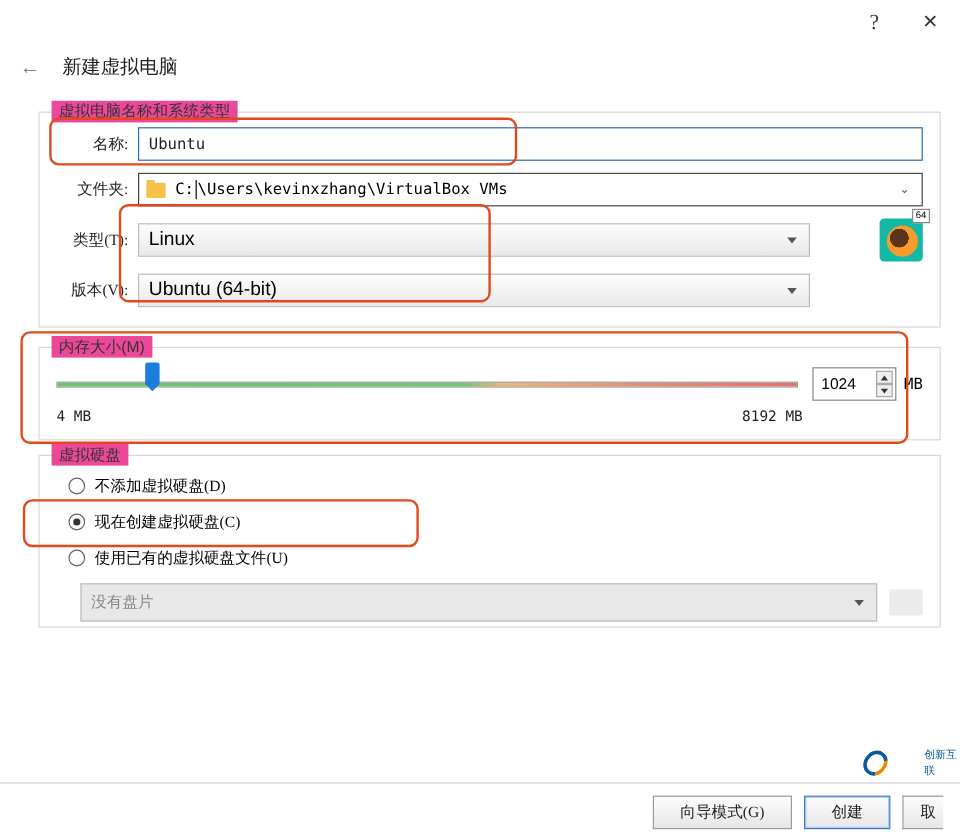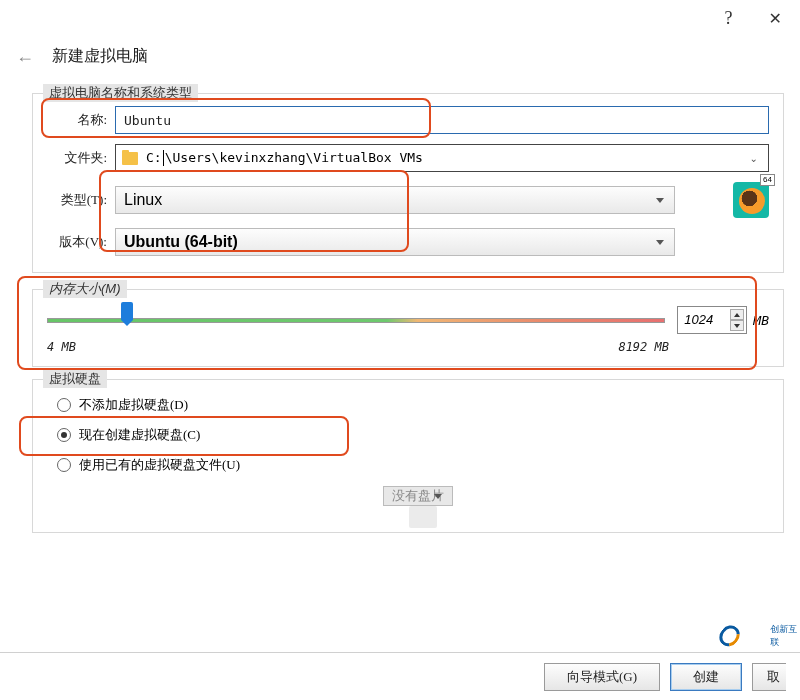--- a/index.html
+++ b/index.html
@@ -5,57 +5,57 @@
   * { box-sizing: border-box; font-family: "Microsoft YaHei", "SimSun", sans-serif; }
   body { margin: 0; padding: 0; background: #fff; width: 800px; height: 700px; position: relative; font-size: 13px; }
   .window { width: 800px; height: 700px; position: relative; }
   .titlebar { height: 36px; display: flex; justify-content: flex-end; align-items: center; padding-right: 18px; gap: 36px; color: #333; font-size: 18px; }
   .ti-help { font-family: serif; }
   .ti-close { font-size: 16px; }
   .header { display: flex; align-items: center; padding: 8px 16px 24px 12px; }
   .back-arrow { color: #888; font-size: 18px; margin-right: 14px; padding: 2px 4px; }
   .page-title { font-size: 16px; color: #222; font-weight: 500; }
   .fieldset { margin: 0 16px 10px 32px; border: 1px solid #d8d8d8; padding: 12px 14px 16px 14px; position: relative; }
-  .fieldset-legend { position: absolute; top: -10px; left: 10px; background: #e5e5e5; padding: 0 6px; color: #333; font-size: 13px; }
+  .fieldset-legend { position: absolute; top: -10px; left: 10px; background: #ec4899; padding: 0 6px; color: #333; font-size: 13px; }
   .form-row { display: flex; align-items: center; margin-bottom: 10px; position: relative; }
   .form-label { width: 60px; text-align: right; margin-right: 8px; color: #222; font-family: "SimSun", serif; }
   .text-input { flex: 1; height: 28px; border: 1px solid #2a6aaf; background: #fff; padding: 0 8px; font-family: "SimSun", monospace; font-size: 13px; color: #222; }
   .folder-select { flex: 1; height: 28px; border: 1px solid #444; background: #fff; display: flex; align-items: center; padding: 0 6px; position: relative; }
   .folder-icon { width: 16px; height: 13px; background: #f5c148; border-top: 3px solid #f5c148; border-radius: 1px; margin-right: 8px; position: relative; }
   .folder-icon::before { content: ""; position: absolute; top: -5px; left: 0; width: 7px; height: 3px; background: #f5c148; border-radius: 1px 1px 0 0; }
   .folder-path { font-family: "SimSun", monospace; font-size: 13px; }
   .text-cursor { display:inline-block; border-left: 1px solid #000; height: 16px; vertical-align: middle; margin: 0 1px; }
   .folder-chevron { position: absolute; right: 10px; font-size: 10px; color: #555; }
   .dropdown { flex: 1; height: 28px; border: 1px solid #bbb; background: linear-gradient(#fdfdfd, #e9e9e9); display: flex; align-items: center; padding: 0 8px; position: relative; font-family: "SimSun", monospace; font-size: 16px; }
   .dropdown-arrow { position: absolute; right: 10px; width: 0; height: 0; border-left: 4px solid transparent; border-right: 4px solid transparent; border-top: 5px solid #555; }
   .os-icon { width: 36px; height: 36px; margin-left: 10px; background: #14b8a6; border-radius: 4px; position: relative; flex-shrink: 0; }
   .os-badge { position: absolute; top: -8px; right: -6px; background: #fff; border: 1px solid #888; font-size: 8px; padding: 0 2px; line-height: 10px; }
   .os-icon::after { content: ""; position: absolute; left: 6px; top: 6px; width: 26px; height: 26px; background: radial-gradient(circle at 40% 40%, #5a3318 35%, #f79b2b 36%); border-radius: 50%; }
   .highlight-red { border: 2.5px solid #e04a1e; border-radius: 8px; position: absolute; pointer-events: none; }
-  .memory-box { margin: 16px 16px 12px 32px; border: 1px solid #d8d8d8; padding: 16px 14px 12px 14px; position: relative; font-style: italic; }
+  .memory-box { margin: 16px 16px 12px 32px; border: 1px solid #d8d8d8; padding: 16px 14px 12px 14px; position: relative; }
   .slider-row { display: flex; align-items: center; }
   .slider-track { flex: 1; position: relative; height: 24px; margin-right: 12px; }
   .slider-bar { position: absolute; left: 0; right: 0; top: 10px; height: 5px; background: linear-gradient(to right, #68c568 0%, #6ec96e 55%, #f0b774 60%, #e98a6c 80%, #e77070 100%); border: 1px solid #999; }
   .slider-thumb { position: absolute; top: -6px; width: 12px; height: 18px; background: #1d7ddc; border-radius: 2px 2px 0 0; }
   .slider-thumb::after { content: ""; position: absolute; bottom: -6px; left: 0; border-left: 6px solid transparent; border-right: 6px solid transparent; border-top: 6px solid #1d7ddc; }
   .slider-label { font-family: "SimSun", monospace; font-size: 12px; color: #222; }
   .mem-spinner { width: 70px; height: 28px; border: 1px solid #888; display: flex; align-items: flex-start; padding: 5px 6px; position: relative; font-family: "SimSun", monospace; }
   .spinner-arrows { position: absolute; right: 2px; top: 2px; bottom: 2px; width: 14px; display: flex; flex-direction: column; }
   .spin-btn { flex: 1; border: 1px solid #aaa; background: #eee; display:flex; align-items:center; justify-content:center; }
   .spin-btn::before { content: ""; border-left: 3px solid transparent; border-right: 3px solid transparent; }
   .spin-up::before { border-bottom: 4px solid #333; }
   .spin-down::before { border-top: 4px solid #333; }
   .mem-unit { margin-left: 6px; font-family: "SimSun", monospace; }
   .slider-range { display: flex; justify-content: space-between; margin-top: 6px; font-family: "SimSun", monospace; }
   .disk-box { margin: 0 16px 12px 32px; border: 1px solid #d8d8d8; padding: 16px 14px 4px 14px; position: relative; }
   .radio-row { display: flex; align-items: center; margin-bottom: 12px; padding-left: 10px; }
   .radio { width: 14px; height: 14px; border: 1.5px solid #666; border-radius: 50%; margin-right: 8px; position: relative; flex-shrink: 0; }
   .radio.checked::after { content: ""; position: absolute; left: 3px; top: 3px; width: 6px; height: 6px; background: #333; border-radius: 50%; }
   .radio-label { font-family: "SimSun", serif; }
-  .disk-path-row { display: flex; align-items: center; margin-top: 6px; padding-left: 20px; flex-direction: column; }
+  .disk-path-row { display: flex; align-items: center; margin-top: 6px; padding-left: 20px; }
   .disk-path { flex: 1; height: 32px; background: #e8e8e8; border: 1px solid #bbb; display: flex; align-items: center; padding: 0 8px; color: #888; position: relative; font-family: "SimSun", monospace; }
   .disk-icon { width: 28px; height: 22px; margin-left: 10px; opacity: 0.4; background: #ccc; border-radius: 2px; }
   .bottom-bar { position: absolute; bottom: 0; left: 0; right: 0; height: 48px; border-top: 1px solid #d0d0d0; display: flex; justify-content: flex-end; align-items: center; padding-right: 14px; gap: 10px; }
   .btn { height: 28px; padding: 0 22px; border: 1px solid #9a9a9a; background: linear-gradient(#fdfdfd,#e6e6e6); font-size: 13px; color: #222; display: inline-flex; align-items: center; font-family: "SimSun", serif; }
   .btn-primary { border: 1px solid #3a7ac0; box-shadow: 0 0 0 1px #a7cdef inset; }
   .watermark { position: absolute; right: 0; bottom: 48px; width: 80px; height: 32px; display:flex; align-items:center; justify-content:center; font-size: 9px; color: #0a5aa0; gap: 29px; }
   .watermark .dot { width: 22px; height: 22px; border: 3px solid #0a5aa0; border-radius: 50%; border-right-color: #e68a00; transform: rotate(40deg); margin-right: 2px; }
 </style>
 </head>
 <body>
@@ -96,21 +96,21 @@
         <span>Linux</span>
         <span class="dropdown-arrow"></span>
       </div>
       <div class="os-icon">
         <span class="os-badge">64</span>
       </div>
     </div>
 
     <div class="form-row" style="margin-bottom:0;">
       <div class="form-label">版本(V):</div>
-      <div class="dropdown" style="margin-right:48px;font-weight:bold;">
+      <div class="dropdown" style="margin-right:48px;">
         <span>Ubuntu (64-bit)</span>
         <span class="dropdown-arrow"></span>
       </div>
       <div style="width:36px; margin-left:10px;"></div>
     </div>
 
     <div class="highlight-red" style="left:66px; top:76px; width:310px; height:82px;"></div>
   </div>
 
   <div class="memory-box">

